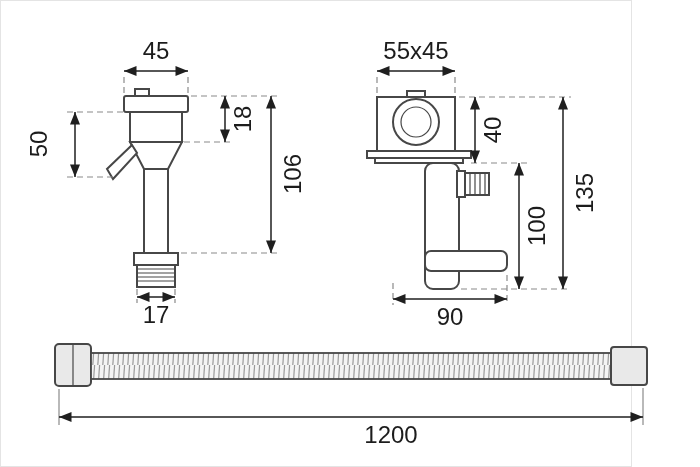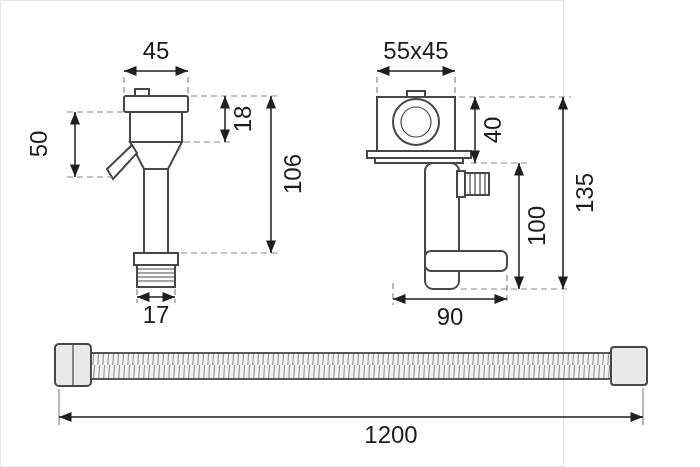--- a/index.html
+++ b/index.html
@@ -1,17 +1,17 @@
 <!DOCTYPE html>
 <html><head>
 <meta charset="utf-8">
 <style>
   html, body { margin:0; padding:0; background:#ffffff; }
   .canvas {
-    width:564px; height:467px; background:#ffffff;
+    width:632px; height:467px; background:#ffffff;
     border:1px solid #e4e4e4; box-sizing:border-box;
     font-family:"Liberation Sans", sans-serif;
   }
   svg { display:block; }
   .outline      { fill:#ffffff; stroke:#474747; stroke-width:2; }
   .outline-thin { fill:none;    stroke:#474747; stroke-width:1.2; }
   .fitting      { fill:#e9e9e9; stroke:#474747; stroke-width:2; }
   .hosebody     { stroke:#474747; stroke-width:1.8; }
   .ext          { stroke:#8a8a8a; stroke-width:1.2; stroke-dasharray:6 4; fill:none; }
   .ext-solid    { stroke:#8a8a8a; stroke-width:1.2; fill:none; }

